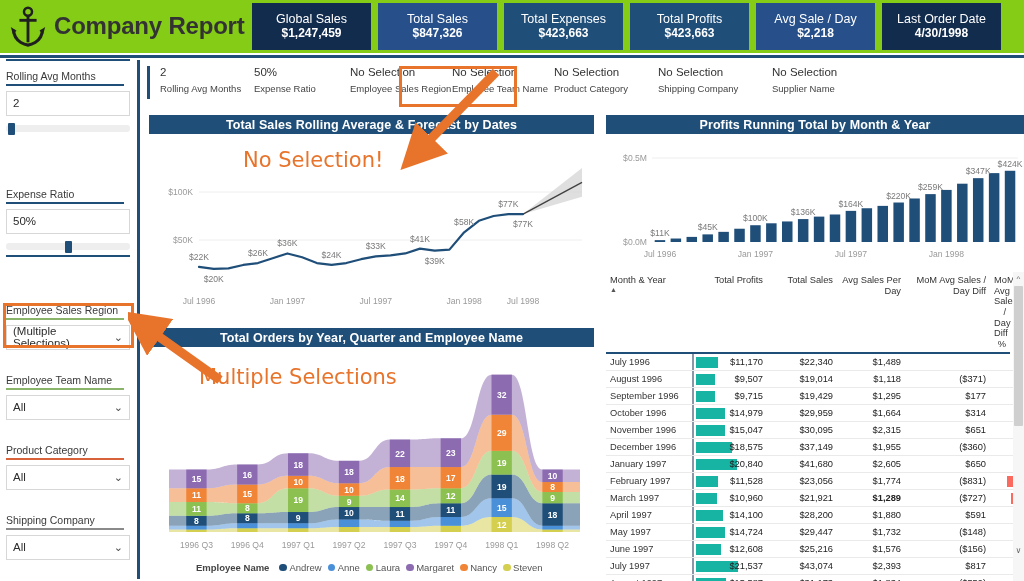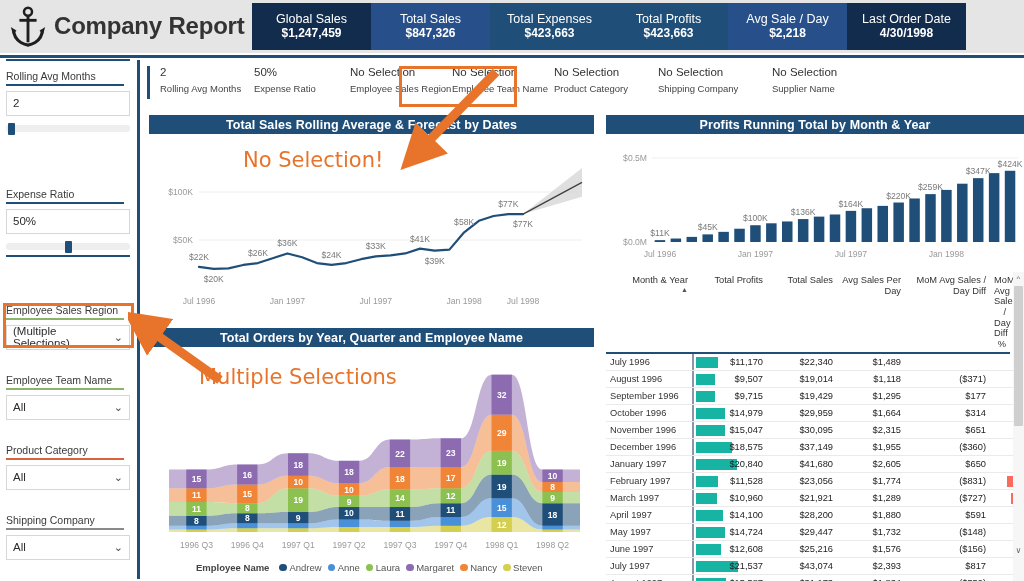--- a/index.html
+++ b/index.html
@@ -6,28 +6,28 @@
   * { box-sizing: border-box; margin: 0; padding: 0; }
   html, body {
     width: 1024px; height: 581px;
     font-family: "Liberation Sans", sans-serif;
     background: #ffffff;
     overflow: hidden;
   }
   #app { position: relative; width: 1024px; height: 581px; }
 
   
-  .header { position: absolute; left: 0; top: 0; width: 1024px; height: 53px; background:#e5e5e5; }
+  .header { position: absolute; left: 0; top: 0; width: 1024px; height: 53px; background:#84cc16; }
   .anchor-icon { position:absolute; left:8px; top:6px; width:40px; height:42px; color:#1f1f1f; }
   .report-title {
     position:absolute; left:54px; top:12px;
     font-size: 24px; font-weight: bold; color:#333333;
     letter-spacing:-0.2px;
   }
-  .kpi-row { position:absolute; left:252px; top:3px; display:flex; }
+  .kpi-row { position:absolute; left:252px; top:3px; display:flex; gap:7px; }
   .kpi {
     width:119px; height:47px;
     display:flex; flex-direction:column; align-items:center; justify-content:center;
     color:#ffffff; line-height:1.05;
   }
   .kpi .kpi-label { font-size:12.5px; font-weight:normal; }
   .kpi .kpi-value { font-size:12px; font-weight:bold; margin-top:1px; }
   .header-rule { position:absolute; left:0; top:55px; width:1024px; height:2.5px; background:#1f4e79; }
 
   
@@ -453,21 +453,21 @@
       <span class="lg-item">
         <span class="dot" style="background: rgb(212, 207, 78);"></span>
         <span>Steven</span>
       </span>
     </div>
 
   <div class="tablewrap">
     <table class="matrix">
       <thead>
         <tr id="thead-row">
-            <th class="first" style="width: 86px; text-align: right;"><span>Month &amp; Year</span><div class="sortcaret">▲</div></th>
+            <th class="first" style="width: 86px;"><span>Month &amp; Year</span><div class="sortcaret">▲</div></th>
             <th style="width: 75px;"><span>Total Profits</span></th>
             <th style="width: 70px;"><span>Total Sales</span></th>
             <th style="width: 68px;"><span>Avg Sales Per Day</span></th>
             <th style="width: 85px;"><span>MoM Avg Sales / Day Diff</span></th>
             <th style="width: 20px;"><span>MoM Avg Sales / Day Diff %</span></th>
           </tr>
       </thead>
     </table>
     <div class="hdr-rule" style="width:404px;"></div>
     <table class="matrix">
@@ -539,21 +539,21 @@
             <td style="width: 68px;">$1,774</td>
             <td class="neg-txt" style="width: 85px;">($831)</td>
             <td class="bar-cell" style="width: 84px;">
               <div class="bar-fill neg" style="width: 24.5385px; right: 50%;"></div>
             </td>
           </tr>
           <tr>
             <td class="first" style="width: 86px;">March 1997</td>
             <td class="bar-cell" style="width: 75px;"><div class="vrule"></div><div class="bar-fill" style="left: 4px; width: 21.3735px;"></div><span class="bar-val">$10,960</span></td>
             <td style="width: 70px;">$21,921</td>
-            <td style="width: 68px;">$1,289</td>
+            <td style="width: 68px; font-weight: bold;">$1,289</td>
             <td class="neg-txt" style="width: 85px;">($727)</td>
             <td class="bar-cell" style="width: 84px;">
               <div class="bar-fill neg" style="width: 21px; right: 50%;"></div>
             </td>
           </tr>
           <tr>
             <td class="first" style="width: 86px;">April 1997</td>
             <td class="bar-cell" style="width: 75px;"><div class="vrule"></div><div class="bar-fill" style="left: 4px; width: 27.4969px;"></div><span class="bar-val">$14,100</span></td>
             <td style="width: 70px;">$28,200</td>
             <td style="width: 68px;">$1,880</td>

